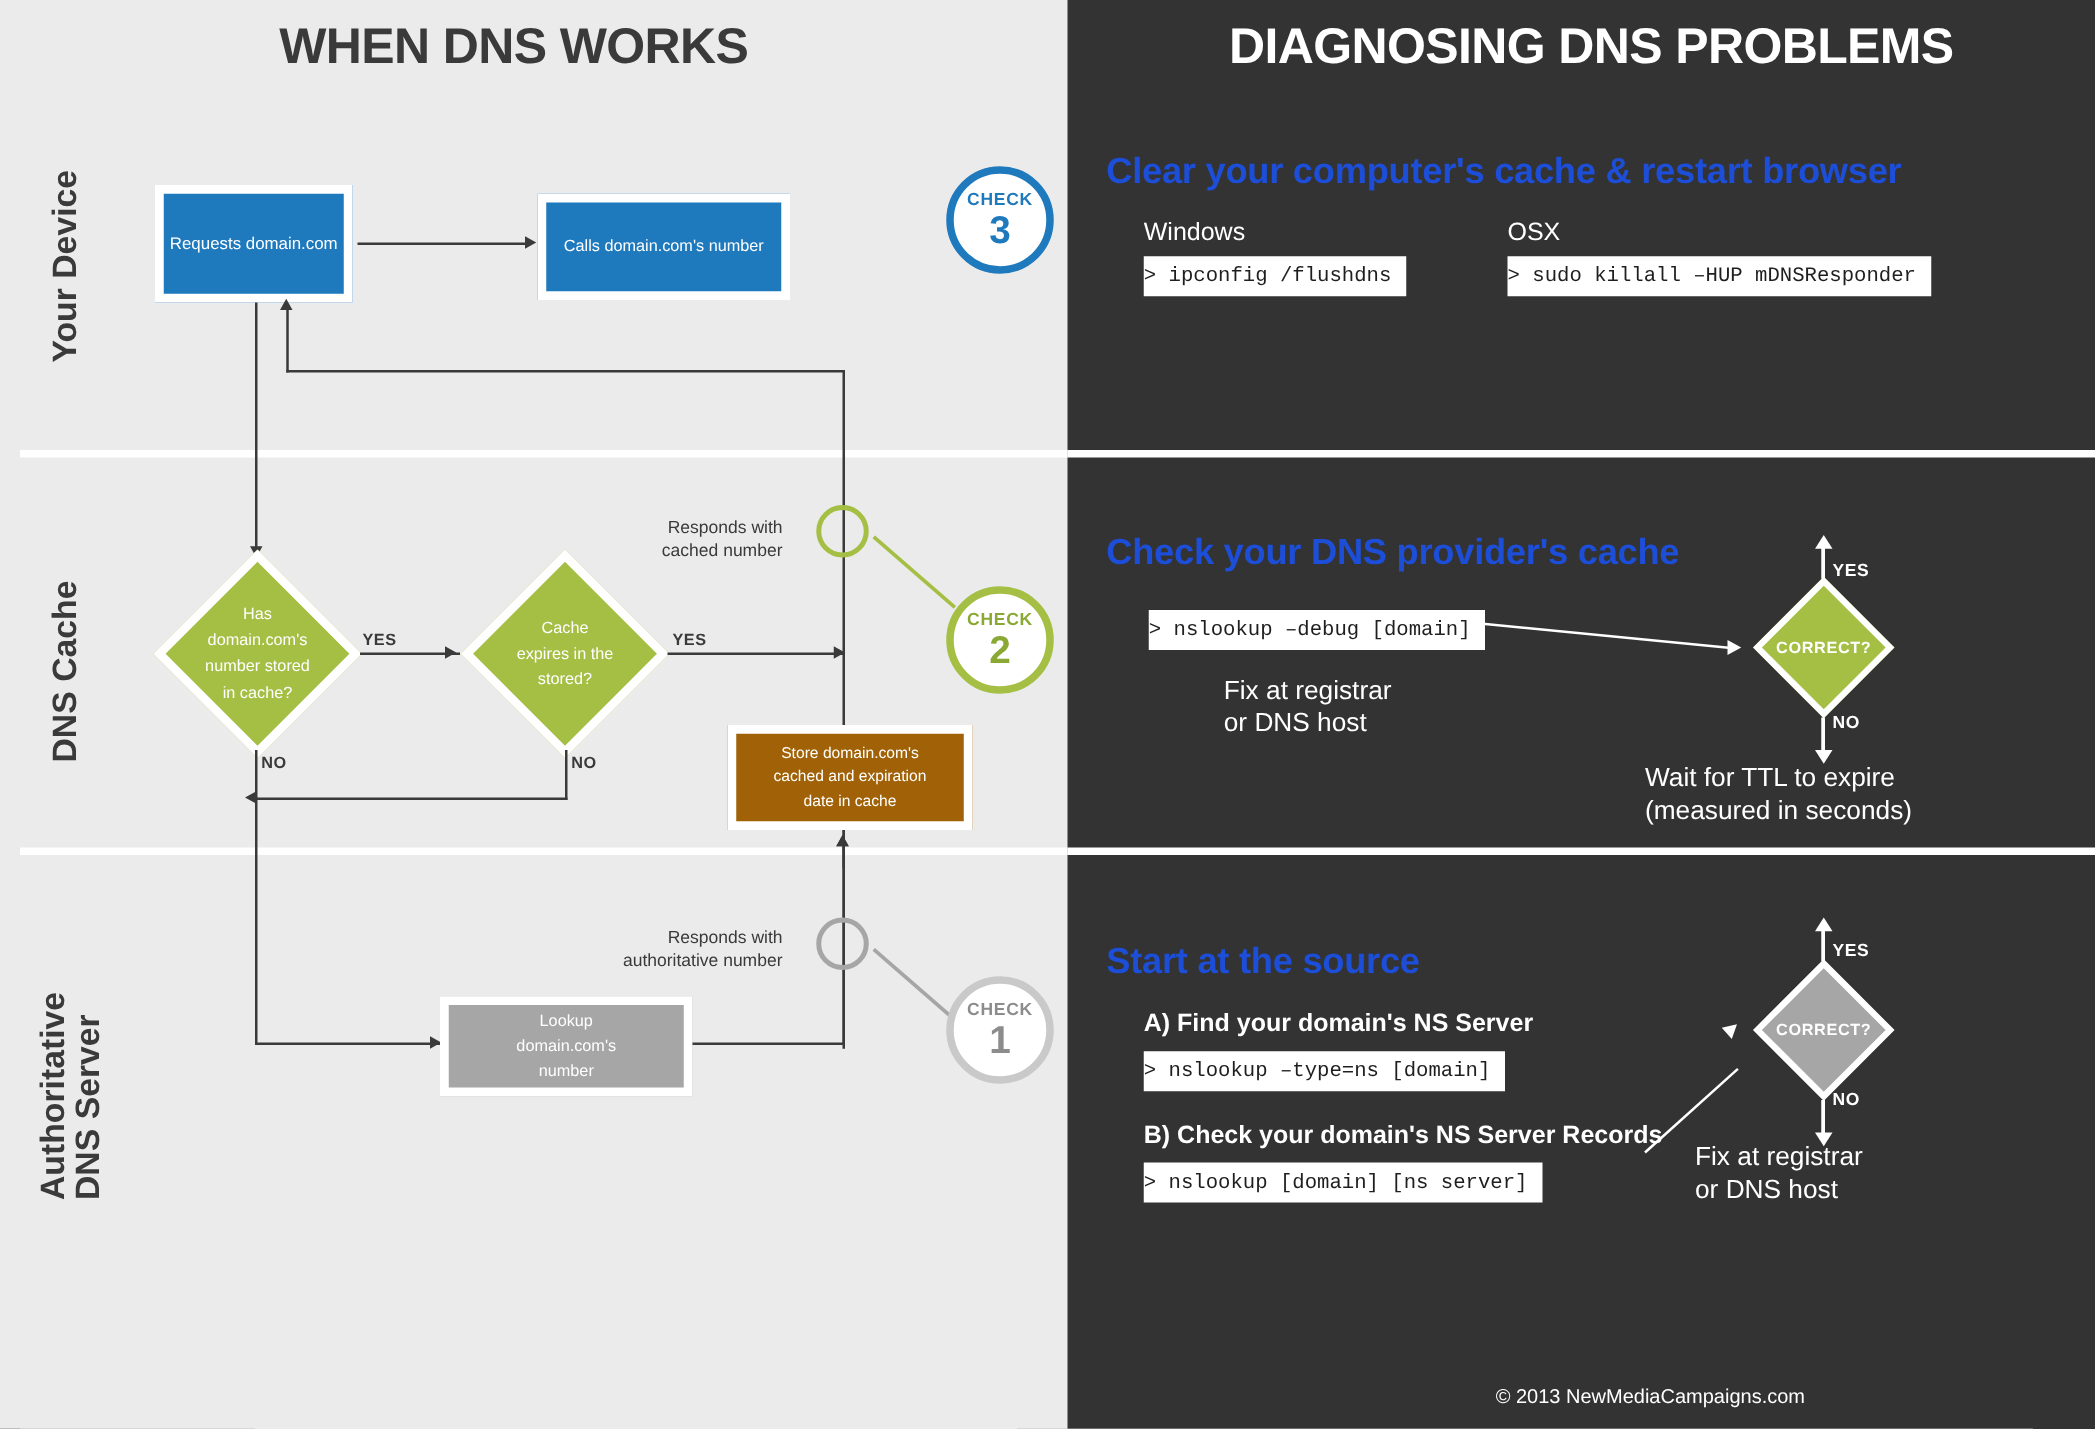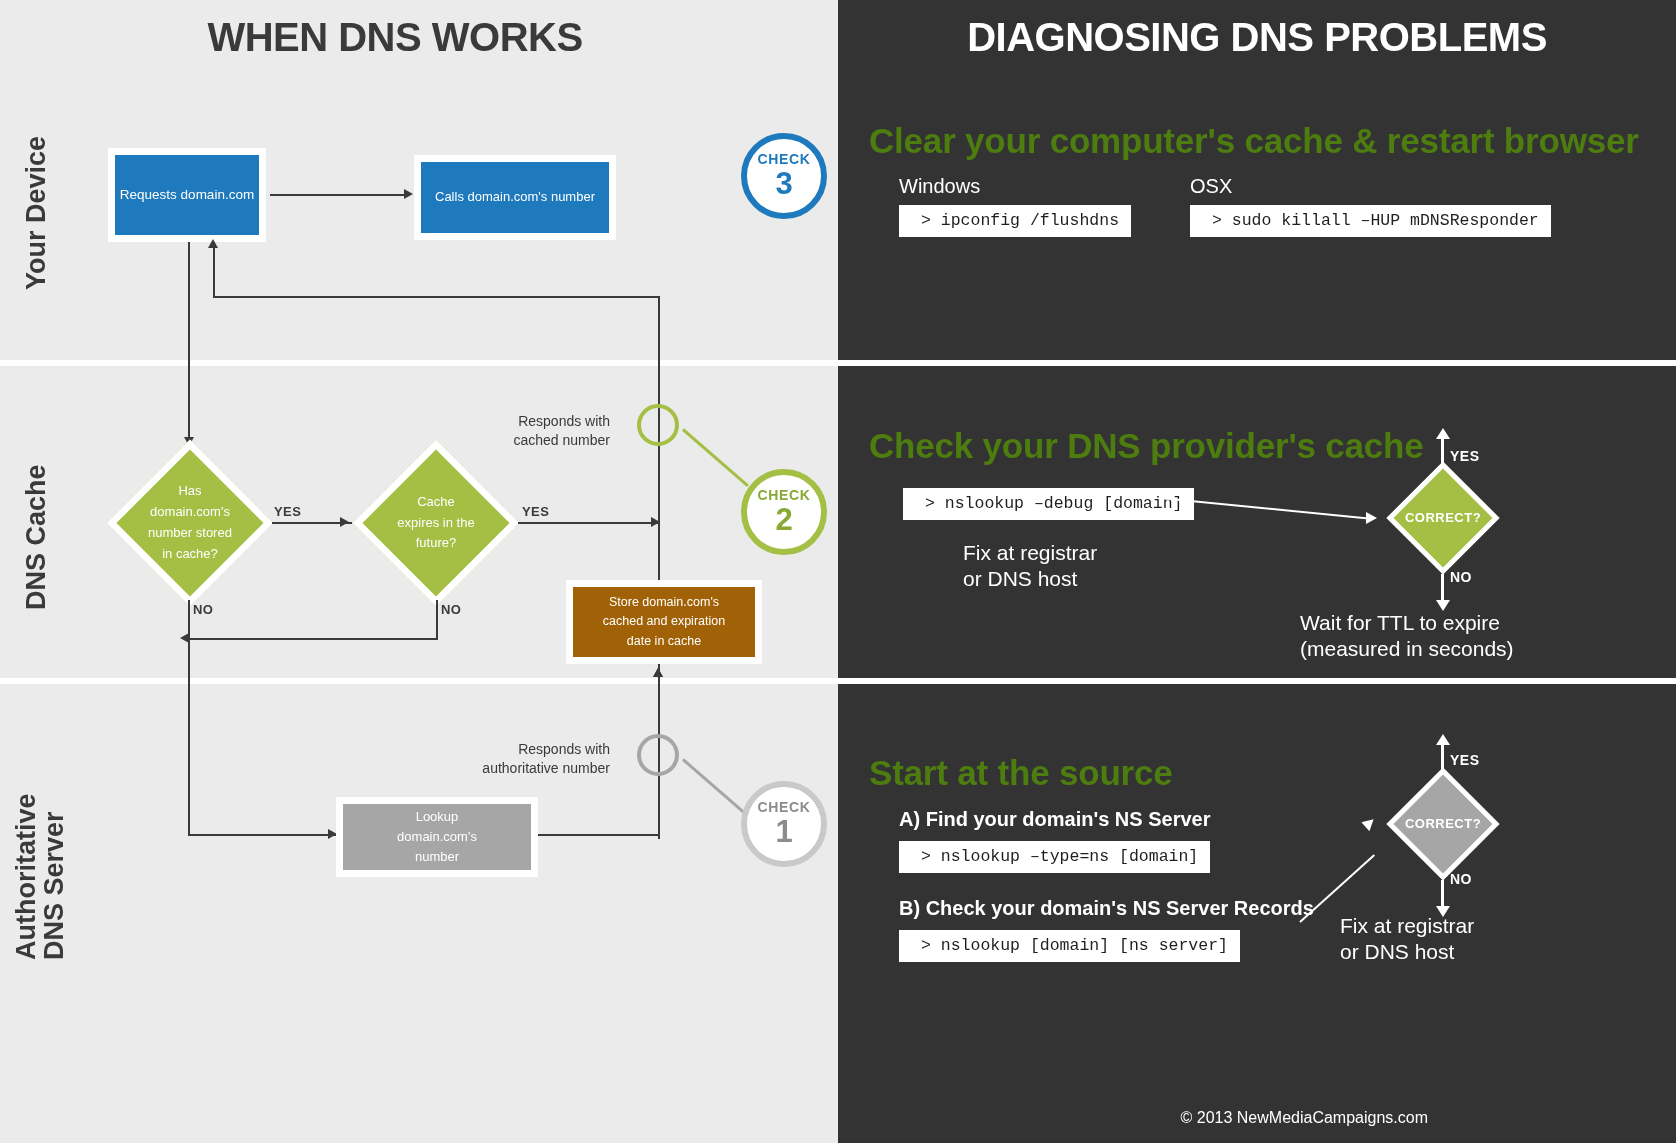--- a/index.html
+++ b/index.html
@@ -3,21 +3,21 @@
 <meta charset="utf-8">
 <style>
   * { margin:0; padding:0; box-sizing:border-box; }
   html,body { width:1676px; height:1143px; }
   body {
     font-family:"Liberation Sans", sans-serif;
     background:#ebebeb;
     overflow:hidden;
     position:relative;
   }
-  #stage { position:absolute; left:0; top:0; width:1452px; height:1143px; }
+  #stage { position:absolute; left:16px; top:0; width:1452px; height:1143px; }
 
   
   .panel-left  { position:absolute; left:0;   top:0; width:838px;  height:1143px; background:#ebebeb; }
   .panel-right { position:absolute; left:838px;top:0; width:838px;  height:1143px; background:#333333; }
 
   
   .divider-left  { position:absolute; left:0;    width:838px; height:6px; background:#ffffff; }
   .divider-right { position:absolute; left:838px;width:838px; height:6px; background:#ffffff; }
 
   
@@ -106,30 +106,30 @@
   .badge.b2 .w, .badge.b2 .n { color:#8aa834; }
   .badge.b1 .w, .badge.b1 .n { color:#8c8c8c; }
 
   
   .leader { position:absolute; height:3px; transform-origin:left center; z-index:5; }
   .leader.green { background:#a5bf45; }
   .leader.grey  { background:#a6a6a6; }
 
   
   .r-title {
-    position:absolute; font-size:35px; font-weight:bold; color:#4d7c0f;
+    position:absolute; font-size:29px; font-weight:bold; color:#1d4ed8;
     white-space:nowrap; letter-spacing:-0.2px;
   }
   .os-label {
     position:absolute; font-size:20px; color:#ffffff; white-space:nowrap;
   }
   .cmd {
     position:absolute; background:#ffffff; color:#1f1f1f;
     font-family:"Liberation Mono", monospace; font-size:16.5px;
-    padding:6px 12px 7px 22px; white-space:nowrap;
+    padding:6px 12px 7px 0; white-space:nowrap;
   }
   .r-sub {
     position:absolute; font-size:20px; font-weight:bold; color:#ffffff;
     white-space:nowrap;
   }
   .r-note {
     position:absolute; font-size:21px; color:#ffffff;
     text-align:left; line-height:1.25; white-space:nowrap;
   }
 
@@ -203,21 +203,21 @@
       </div>
     </div>
   </div>
 
   <div class="diamond-wrap" style="left:350px; top:437px; width:172px; height:172px;">
     <div class="diamond green" style="width:118px; height:118px;"></div>
     <div class="diamond-text" style="font-size:13px;">
       <div>
         <span>Cache</span><br>
         <span>expires in the</span><br>
-        <span>future?</span>
+        <span>stored?</span>
       </div>
     </div>
   </div>
 
   <div class="ln h" style="left:272px; top:522px; width:80px;"></div>
   <div class="arrow-r" style="left:340px; top:516.5px;"></div>
   <div class="edge-label" style="left:274px; top:504px;">YES</div>
 
   <div class="ln h" style="left:518px; top:522px; width:142px;"></div>
   <div class="arrow-r" style="left:651px; top:516.5px;"></div>

